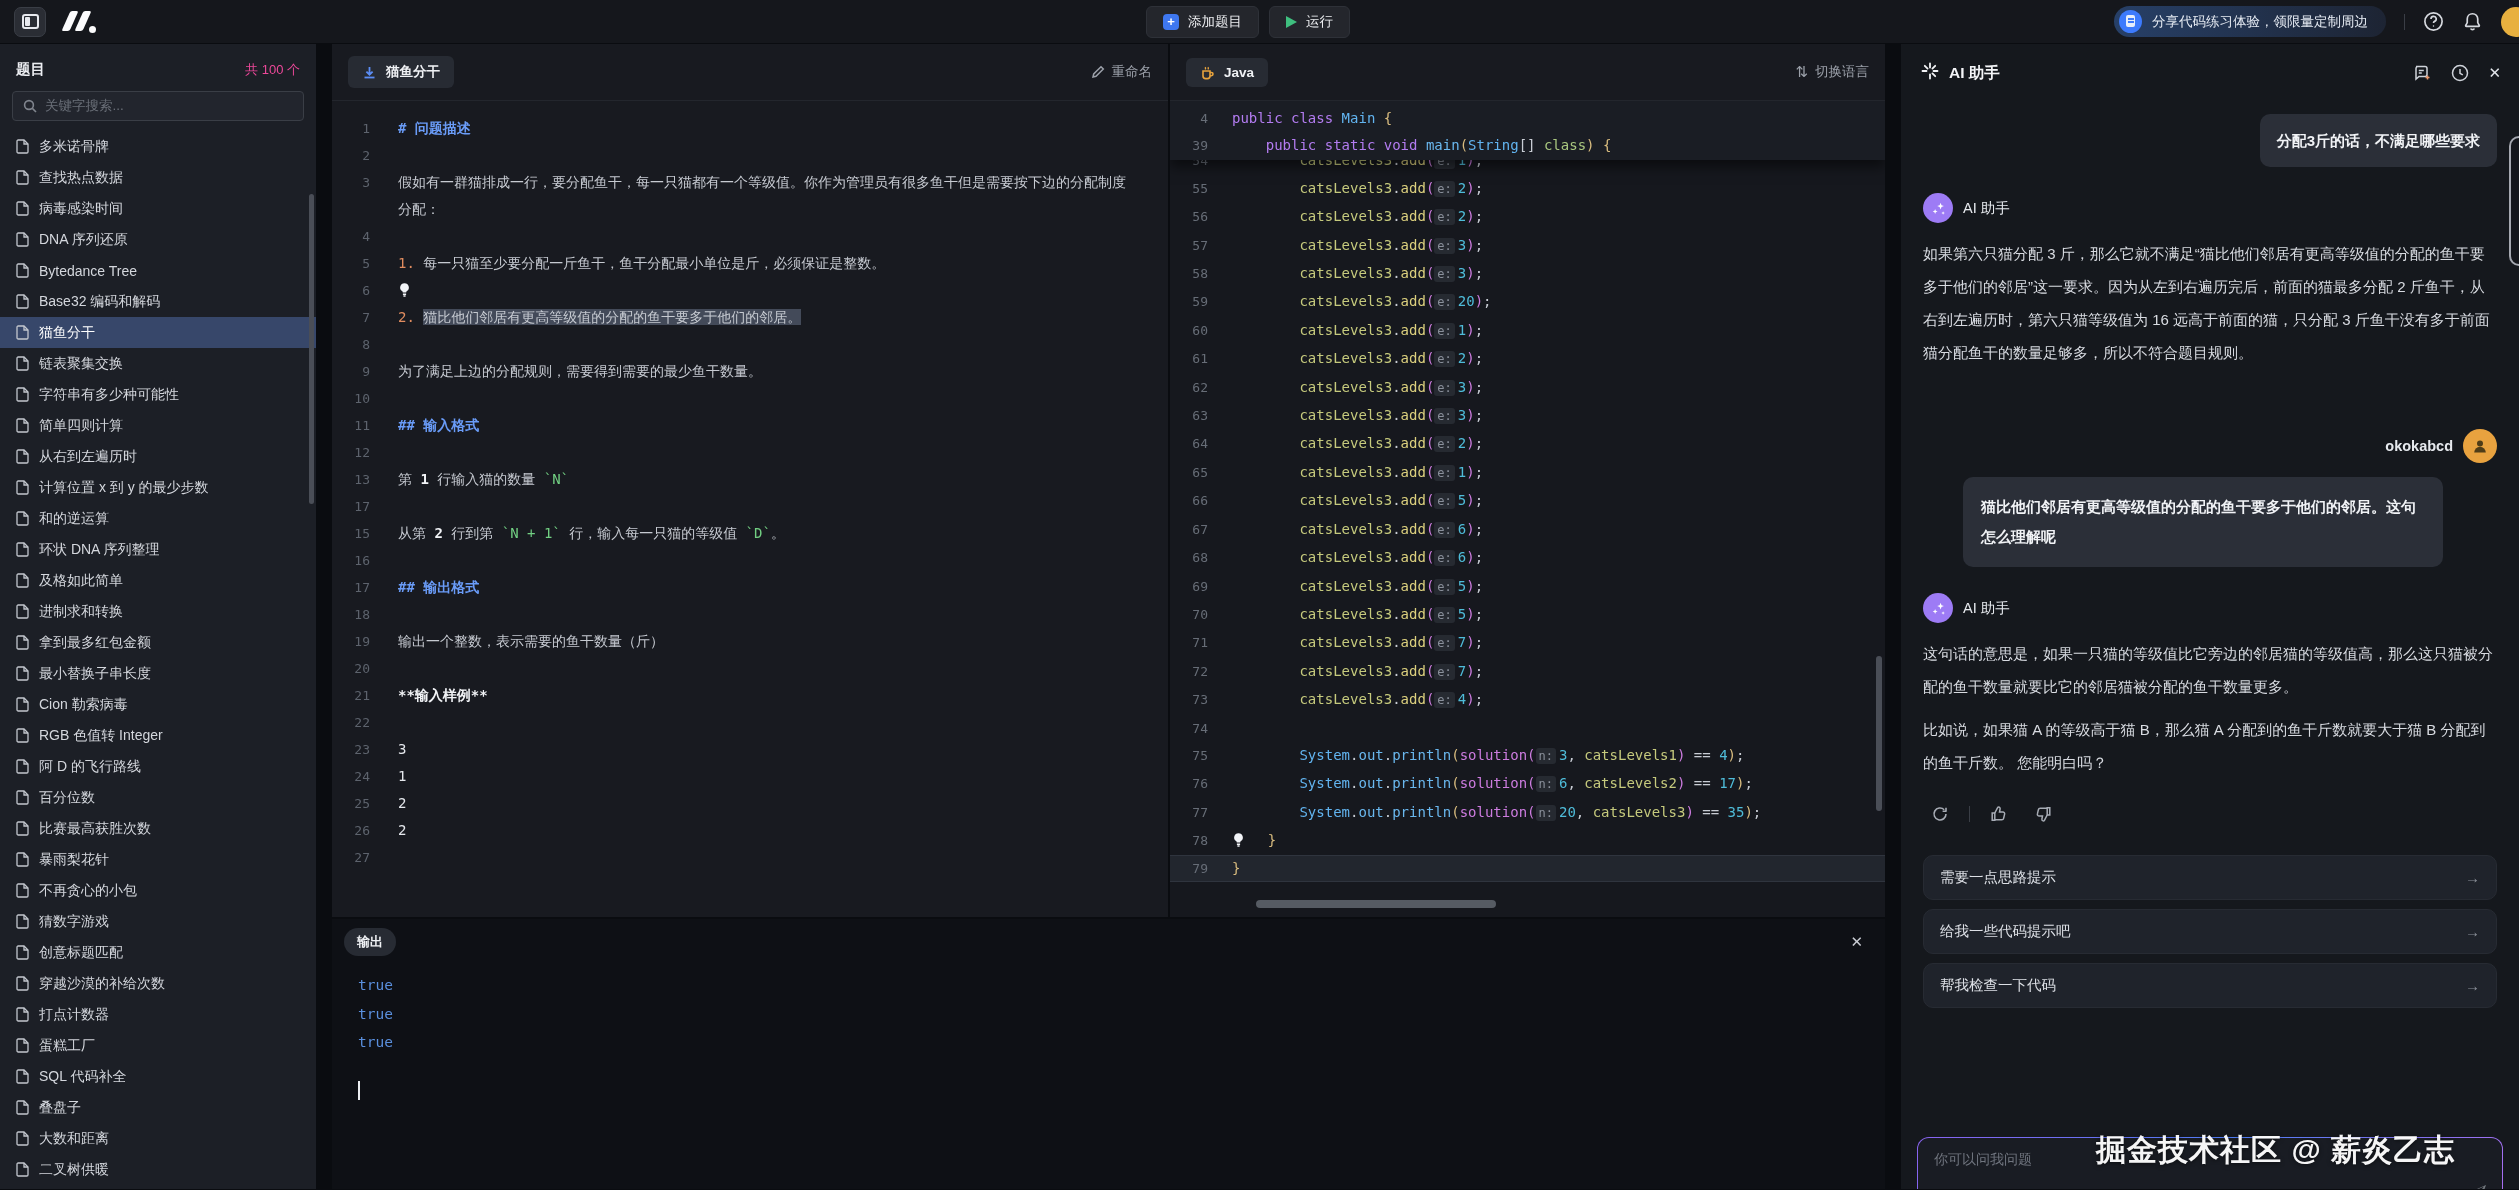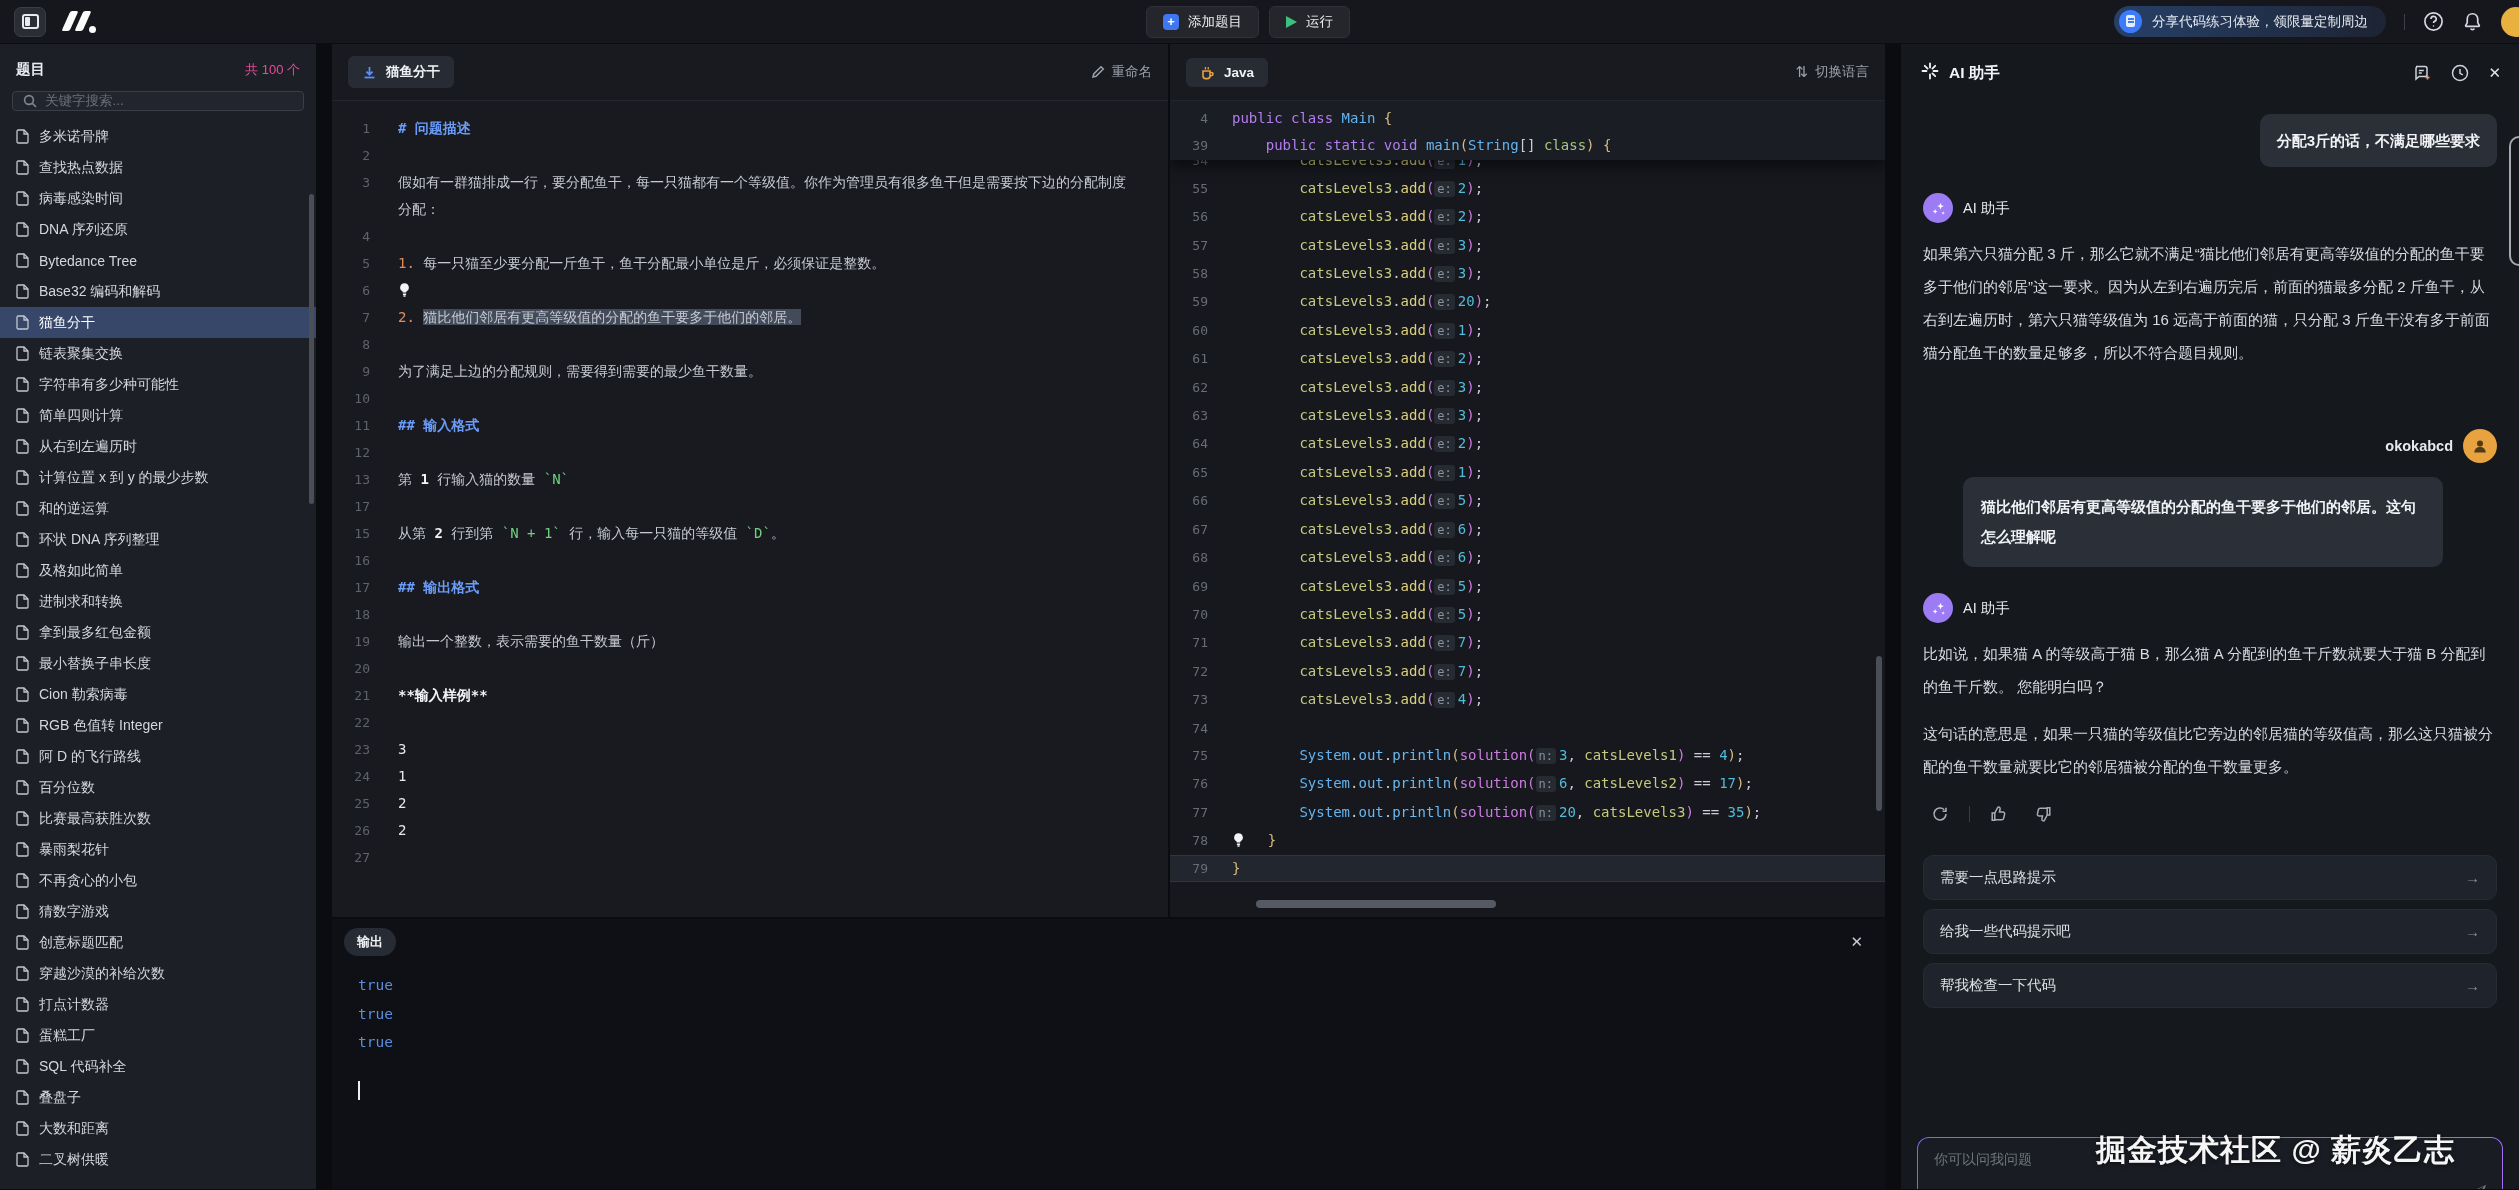--- a/index.html
+++ b/index.html
@@ -42,21 +42,21 @@
   .panel{background:#181a20;min-width:0}
   .panel.problem{width:836px;flex:none;display:flex;flex-direction:column}
   .panel.code{flex:1;display:flex;flex-direction:column;position:relative}
   .panel.output{height:270px;background:#0e1015;position:relative}
   .assistant{width:618px;flex:none;background:#15181d;position:relative;overflow:hidden}
 
   
   .sb-head{display:flex;justify-content:space-between;align-items:center;padding:16px 16px 10px 16px}
   .sb-title{font-size:14.5px;font-weight:bold;color:#eceef2}
   .sb-count{font-size:13px;color:#ec4899}
-  .search{margin:2px 12px 10px 12px;height:20px;border:1px solid #3a3e46;border-radius:4px;background:#22252d;
+  .search{margin:2px 12px 10px 12px;height:30px;border:1px solid #3a3e46;border-radius:4px;background:#22252d;
           display:flex;align-items:center;gap:8px;padding:0 10px;color:#6a6f78;font-size:13.5px}
   .list{list-style:none}
   .list li{display:flex;align-items:center;gap:10px;height:31px;padding:0 16px;font-size:14px;color:#d4d7dd;cursor:pointer;white-space:nowrap}
   .list li.active{background:#37476a;color:#fff}
   .doc-ico{flex:none;display:flex}
   .sb-scroll{position:absolute;right:2px;top:150px;width:5px;height:310px;border-radius:3px;background:#4a4e57}
 
   
   .tabbar{height:57px;display:flex;align-items:center;justify-content:space-between;padding:0 16px;border-bottom:1px solid #23262d;flex:none}
   .tab{display:flex;align-items:center;gap:9px;background:#272b33;border-radius:6px;padding:7px 14px;
@@ -788,22 +788,22 @@
         <div class="bubble q2">猫比他们邻居有更高等级值的分配的鱼干要多于他们的邻居。这句怎么理解呢</div>
 
         <div class="who">
           <span class="av ai">
             <svg width="15" height="15" viewBox="0 0 16 16" fill="#fff">
                 <path d="M10.2 1.8l1 2.6 2.6 1-2.6 1-1 2.6-1-2.6-2.6-1 2.6-1zM4.4 8.6l.7 1.9 1.9.7-1.9.7-.7 1.9-.7-1.9-1.9-.7 1.9-.7zM12.9 10.9l.5 1.4 1.4.5-1.4.5-.5 1.4-.5-1.4-1.4-.5 1.4-.5z"></path>
               </svg>
           </span>
           <span class="nm">AI 助手</span>
         </div>
+        <p class="ai-par" style="margin-bottom:10px">这句话的意思是，如果一只猫的等级值比它旁边的邻居猫的等级值高，那么这只猫被分配的鱼干数量就要比它的邻居猫被分配的鱼干数量更多。</p>
         <p class="ai-par">比如说，如果猫 A 的等级高于猫 B，那么猫 A 分配到的鱼干斤数就要大于猫 B 分配到的鱼干斤数。 您能明白吗？</p>
-        <p class="ai-par" style="margin-bottom:10px">这句话的意思是，如果一只猫的等级值比它旁边的邻居猫的等级值高，那么这只猫被分配的鱼干数量就要比它的邻居猫被分配的鱼干数量更多。</p>
 
         <div class="actions">
           <span class="act">
             <svg width="18" height="18" viewBox="0 0 18 18" fill="none" stroke="#a7acb5" stroke-width="1.6">
               <path d="M15 9a6 6 0 1 1-1.8-4.3"></path>
                 <path d="M15 2.8v3.4h-3.4" stroke-linejoin="round"></path>
             </svg>
           </span>
           <span class="sep"></span>
           <span class="act">

